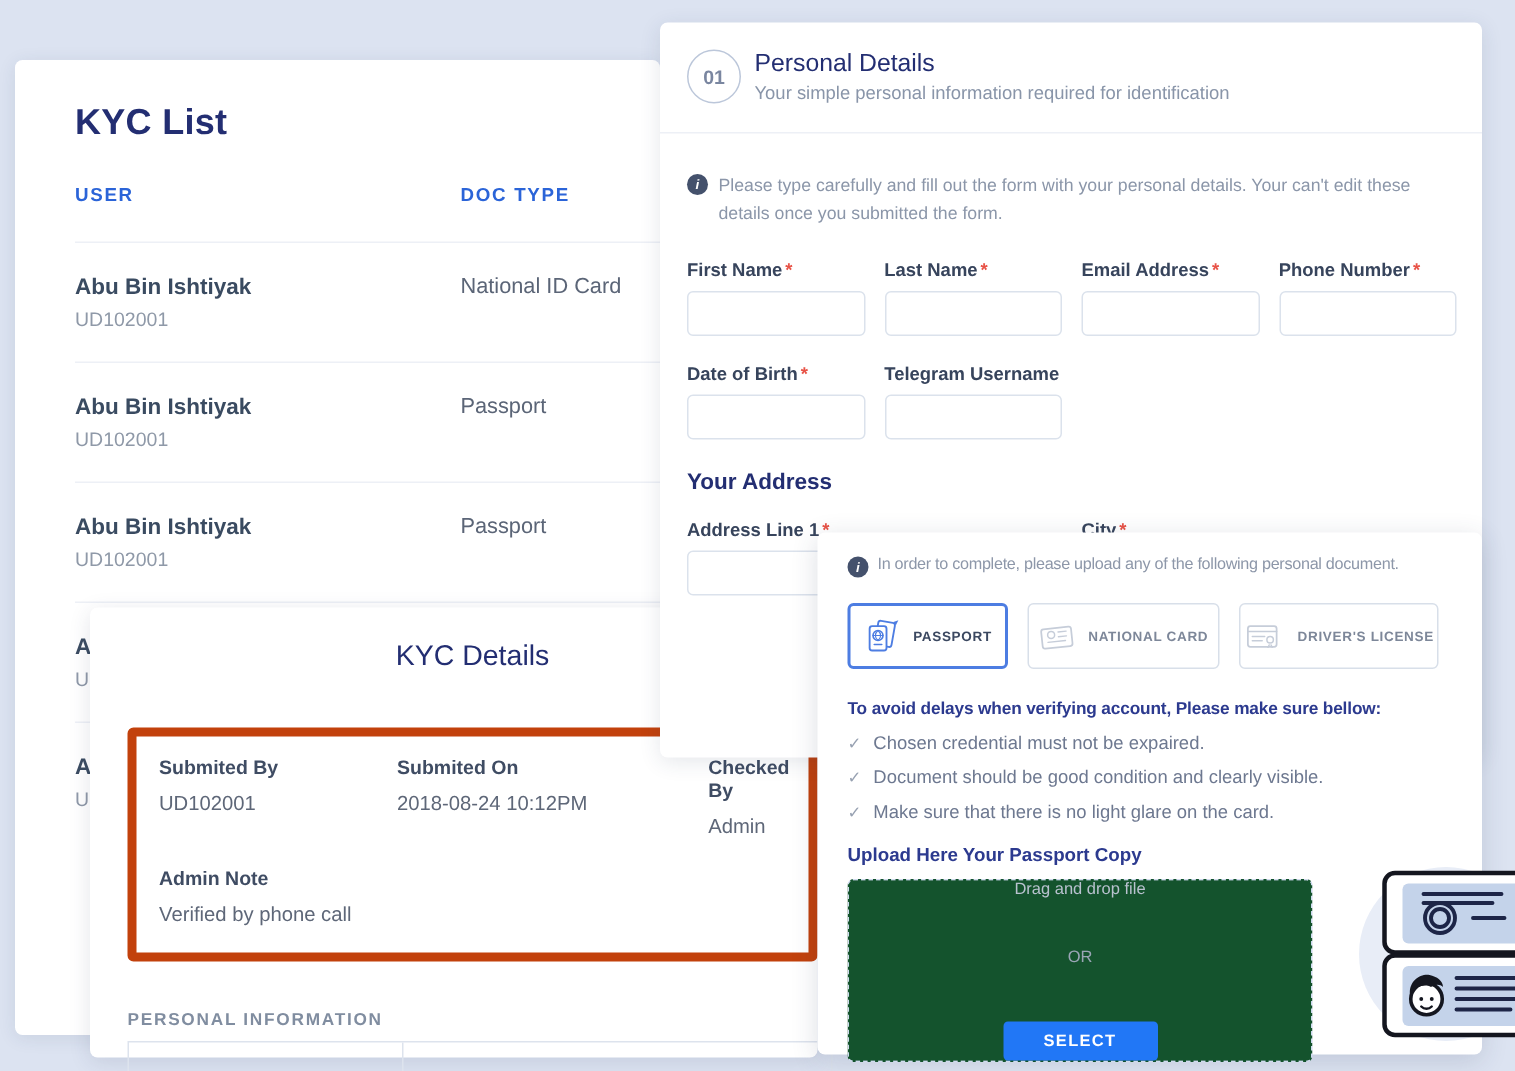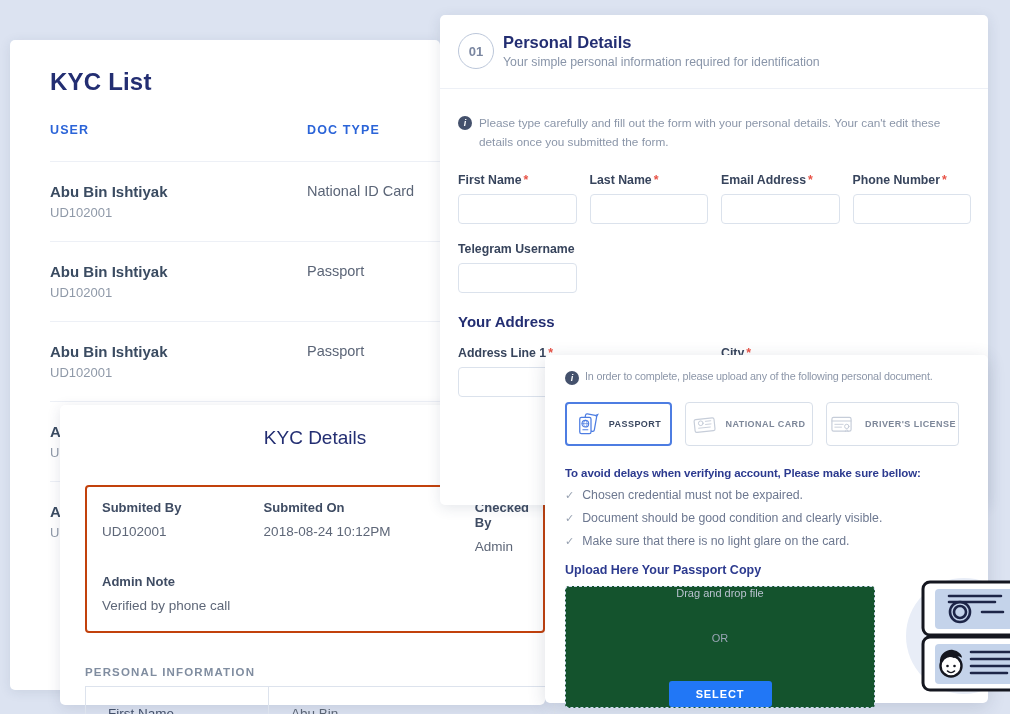--- a/index.html
+++ b/index.html
@@ -26,21 +26,21 @@
   .kuser{ width:257px; }
   .kname{ font-size:15px; font-weight:bold; color:#3a4b61; }
   .kid{ font-size:13px; color:#8f99a8; margin-top:5px; }
   .kdoc{ font-size:14.5px; color:#5b6577; }
 
   
   .panel-details{ left:60px; top:405px; width:485px; height:300px;
     box-shadow:0 3px 14px rgba(43,55,90,.13); }
   .panel-details .inner{ padding:22px 0 0 25px; }
   .kd-title{ font-size:19px; font-weight:normal; color:#232e72;text-align:center; }
-  .kd-box{ margin-top:36px; width:460px; border:2px solid #c2410c; border-radius:4px;
+  .kd-box{ margin-top:36px; width:460px; border:6px solid #c2410c; border-radius:4px;
     padding:13px 0 18px 15px; }
   .kd-grid{ display:flex; }
   .kd-field{ }
   .kd-field .lab{ font-size:13px; font-weight:bold; color:#3f4c63; }
   .kd-field .val{ font-size:13.5px; color:#5e6778; margin-top:9px; }
   .kd-f1{ width:166px; } .kd-f2{ width:217px; } .kd-f3{ width:70px; }
   .kd-note{ margin-top:20px; }
   .kd-section{ margin-top:33px; font-size:11.5px; font-weight:bold; color:#808da0;
     letter-spacing:.1em; }
   .kd-table{ margin-top:8px; width:470px; border:1px solid #dde3ed; display:flex; }
@@ -50,21 +50,21 @@
 
   
   .panel-form{ left:440px; top:15px; width:548px; height:490px;
     box-shadow:0 3px 14px rgba(43,55,90,.12); overflow:hidden; }
   .step-head{ display:flex; align-items:center; padding:18px 20px 19px 18px;
     border-bottom:1px solid #edf0f6; }
   .step-num{ width:36px; height:36px; border:1.5px solid #bcc7da; border-radius:50%;
     display:flex; align-items:center; justify-content:center;
     font-size:13px; font-weight:bold; color:#7a86a0; flex:0 0 auto; }
   .step-txt{ margin-left:9px; }
-  .step-title{ font-size:16.5px; font-weight:bold; color:#232e72; }
+  .step-title{ font-size:16.5px; font-weight:normal; color:#232e72; }
   .step-sub{ font-size:12.3px; color:#8995a9; margin-top:3px; }
   .notice{ display:flex; padding:25px 30px 0 18px; }
   .info-ic{ width:14px; height:14px; border-radius:50%; background:#44516c; color:#fff;
     font-size:9px; font-weight:bold; font-style:italic;
     display:flex; align-items:center; justify-content:center; flex:0 0 auto; margin-top:2px; }
   .notice .ntxt{ margin-left:7px; font-size:11.8px; line-height:1.62; color:#8b96a9; max-width:500px; }
   .form-grid{ display:grid; grid-template-columns:1fr 1fr 1fr 1fr; column-gap:13px; row-gap:18px;
     padding:21px 17px 0 18px; }
   .field label{ display:block; font-size:12.3px; font-weight:bold; color:#37445c; margin-bottom:7px; }
   .req{ color:#e85347; margin-left:2px; }
@@ -209,20 +209,24 @@
       <div class="field">
         <label><span>Last Name</span><span class="req">*</span></label>
         <input type="text" value="" style="">
       </div>
       <div class="field">
         <label><span>Email Address</span><span class="req">*</span></label>
         <input type="text" value="" style="">
       </div>
       <div class="field">
         <label><span>Phone Number</span><span class="req">*</span></label>
+        <input type="text" value="" style="">
+      </div>
+      <div class="field">
+        <label><span>Date of Birth</span><span class="req">*</span></label>
         <input type="text" value="" style="">
       </div>
       <div class="field">
         <label><span>Telegram Username</span></label>
         <input type="text" value="" style="">
       </div>
     </div>
     <div class="addr-title">Your Address</div>
     <div class="form-grid addr-grid">
       <div class="field">

